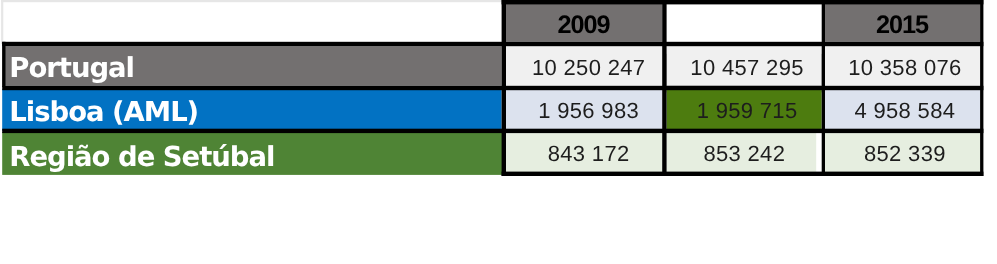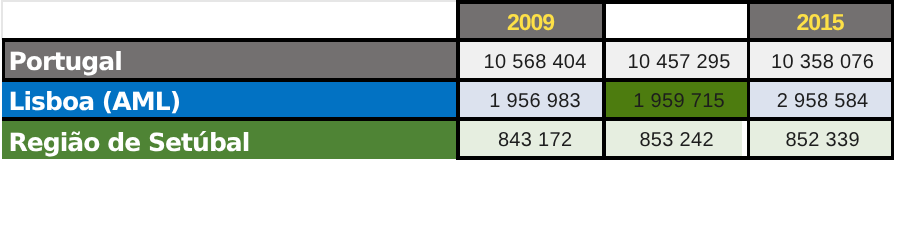--- a/index.html
+++ b/index.html
@@ -5,49 +5,49 @@
   html,body{margin:0;padding:0;background:#ffffff;}
   body{width:906px;height:164px;overflow:hidden;
        font-family:"Liberation Sans",sans-serif;
        -webkit-font-smoothing:antialiased;text-rendering:geometricPrecision;}
   .wrap{position:relative;width:906px;height:164px;background:#fff;overflow:hidden;
         will-change:transform;}
   .cell{position:absolute;box-sizing:border-box;}
   .lbl{font-family:"DejaVu Sans",sans-serif;font-weight:bold;color:#ffffff;
        font-size:25px;letter-spacing:-0.95px;
        display:flex;align-items:center;padding-left:6.5px;padding-top:3px;}
-  .hdrtxt{font-family:"Liberation Sans",sans-serif;font-weight:bold;color:#fde047;
+  .hdrtxt{font-family:"Liberation Sans",sans-serif;font-weight:bold;color:#000000;
        font-size:23px;letter-spacing:-1px;text-indent:-1px;
        display:flex;align-items:center;justify-content:center;padding-top:4px;}
   .num{font-family:"Liberation Sans",sans-serif;color:#1d1d1d;
        font-size:20px;letter-spacing:0.3px;text-indent:0.3px;
        display:flex;align-items:center;justify-content:center;padding-left:8px;padding-top:2px;}
   .vline{position:absolute;background:#000;}
   .hline{position:absolute;background:#000;}
   .gline{position:absolute;background:#e6e6e6;}
 </style>
 </head>
 <body>
 
 <div class="wrap">
 
   <div class="cell" style="left:2px;top:1px;width:454px;height:40px;background:#fff;"></div>
   <div class="cell hdrtxt" style="left:460px;top:3px;width:142px;height:35px;background:#737070;">2009</div>
   <div class="cell hdrtxt" style="left:606px;top:3px;width:141px;height:35px;background:#737070;margin-top:46px;">2013</div>
   <div class="cell hdrtxt" style="left:750px;top:3px;width:141px;height:35px;background:#737070;">2015</div>
 
   <div class="cell lbl" style="left:2px;top:42px;width:454px;height:36px;background:#737070;">Portugal</div>
-  <div class="cell num" style="left:460px;top:42px;width:142px;height:36px;background:#f0f0f0;padding-top:4px;">10 568 404</div>
+  <div class="cell num" style="left:460px;top:42px;width:142px;height:36px;background:#f0f0f0;padding-top:4px;">10 250 247</div>
   <div class="cell num" style="left:606px;top:42px;width:141px;height:36px;background:#f0f0f0;padding-right:3px;padding-top:4px;">10 457 295</div>
   <div class="cell num" style="left:750px;top:42px;width:141px;height:36px;background:#f0f0f0;padding-right:4px;padding-top:4px;">10 358 076</div>
 
   <div class="cell lbl" style="left:2px;top:81px;width:454px;height:38px;background:#0272c3;">Lisboa (AML)</div>
   <div class="cell num" style="left:460px;top:81px;width:142px;height:38px;background:#dce2ee;">1 956 983</div>
   <div class="cell num" style="left:606px;top:81px;width:141px;height:38px;background:#4d7c0f;padding-right:3px;">1 959 715</div>
-  <div class="cell num" style="left:750px;top:81px;width:141px;height:38px;background:#dce2ee;padding-right:4px;">2 958 584</div>
+  <div class="cell num" style="left:750px;top:81px;width:141px;height:38px;background:#dce2ee;padding-right:4px;">4 958 584</div>
 
   <div class="cell lbl" style="left:2px;top:120px;width:467px;height:39px;background:#4f8435;padding-top:5px;">Região de Setúbal</div>
   <div class="cell num" style="left:460px;top:120px;width:142px;height:37px;background:#e6eee0;padding-top:4px;">843 172</div>
   <div class="cell num" style="left:606px;top:120px;width:136px;height:37px;background:#e6eee0;padding-right:3px;padding-top:4px;">853 242</div>
   <div class="cell num" style="left:750px;top:120px;width:141px;height:37px;background:#e6eee0;padding-right:4px;padding-top:4px;">852 339</div>
 
   <div class="gline" style="left:1px;top:0px;width:456px;height:2px;"></div>
   <div class="gline" style="left:1px;top:0px;width:2px;height:40px;"></div>
 
   <div class="hline" style="left:456px;top:0px;width:438px;height:3.5px;"></div>

